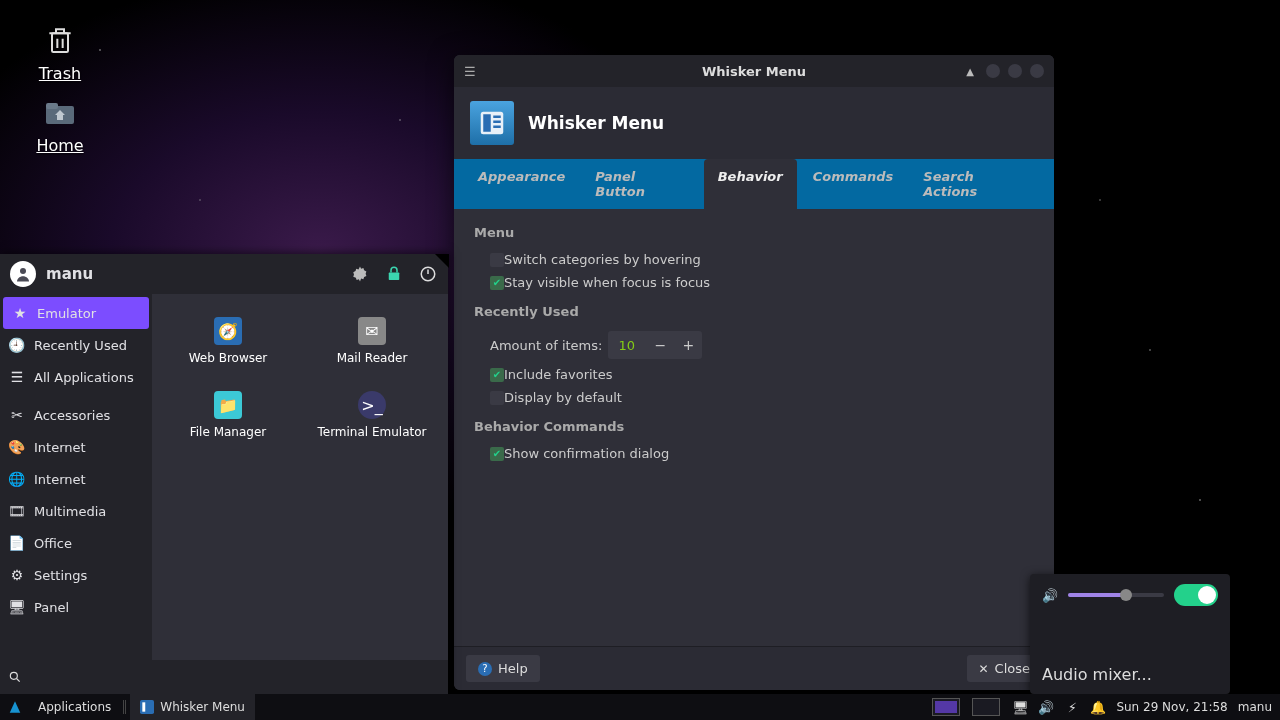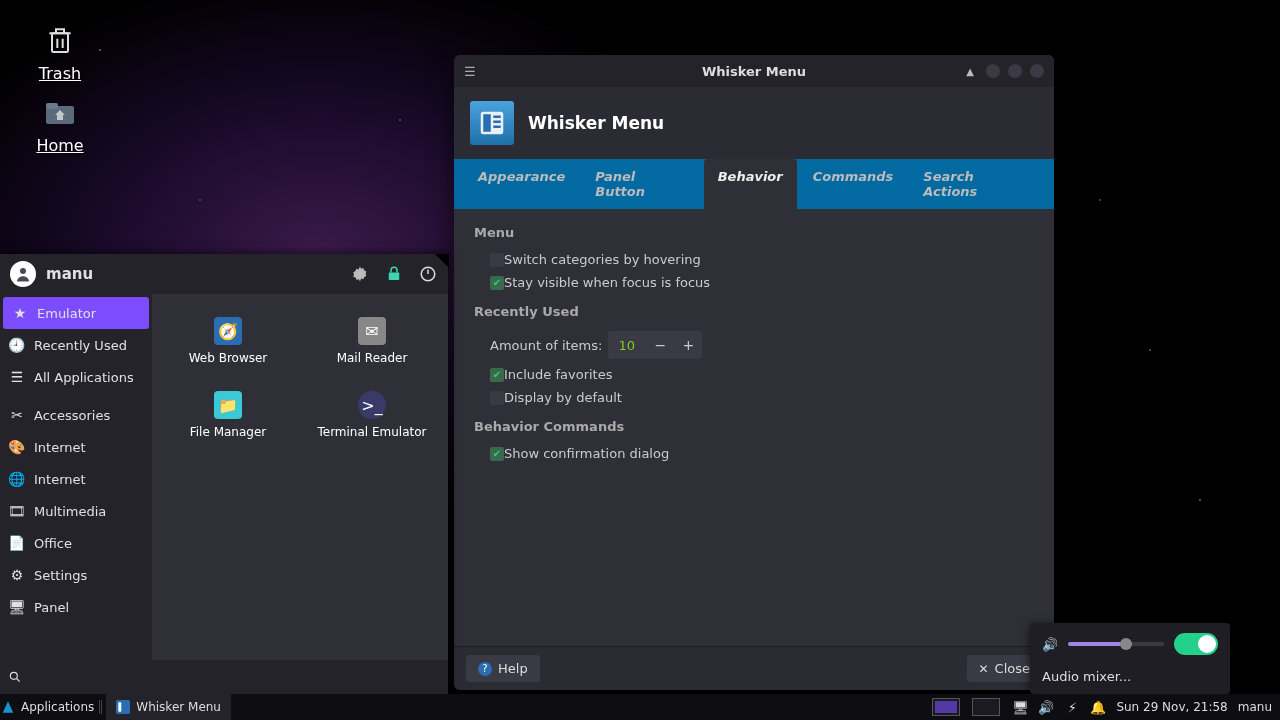--- a/index.html
+++ b/index.html
@@ -92,28 +92,28 @@
     position:absolute; right:50px; bottom:26px; width:200px; background:#1e1e24;
     border-radius:4px; padding:10px 12px; z-index:50; box-shadow:0 2px 10px rgba(0,0,0,0.7);
     display:flex; flex-direction:column; gap:10px;
   }
   .vol-row { display:flex; align-items:center; gap:10px; }
   .vol-slider { flex:1; height:4px; background:#3a3a44; position:relative; border-radius:2px; }
   .vol-fill { position:absolute; left:0; top:0; bottom:0; width:60%; background:#a084e8; border-radius:2px; }
   .vol-knob { position:absolute; left:60%; top:50%; width:12px; height:12px; background:#888; border-radius:50%; transform:translate(-50%,-50%); }
   .toggle { width:44px; height:22px; background:#23d18b; border-radius:11px; position:relative; }
   .toggle::after { content:""; position:absolute; right:2px; top:2px; width:18px; height:18px; background:#fff; border-radius:50%; }
-  .vol-mixer { color:#ddd; font-size:13px; cursor:pointer; padding-top:4px; }
+  .vol-mixer { color:#ddd; font-size:16px; cursor:pointer; padding-top:4px;margin-top:45px; }
 
   
   .panel {
     position:absolute; left:0; right:0; bottom:0; height:26px; background:#0e0e12;
     display:flex; align-items:center; font-size:12px; color:#ddd; z-index:60;
   }
-  .panel .pbtn { display:flex; align-items:center; gap:6px; padding:0 1px; height:100%; cursor:pointer; }
+  .panel .pbtn { display:flex; align-items:center; gap:16px; padding:0 8px; height:100%; cursor:pointer; }
   .panel .task { background:#232329; height:100%; display:flex; align-items:center; gap:6px; padding:0 10px; }
   .panel .tray { margin-left:auto; display:flex; align-items:center; gap:10px; padding:0 8px; }
   .tray .tico { width:16px; height:16px; display:flex; align-items:center; justify-content:center; font-size:13px; }
   .ws-box { width:28px; height:18px; border:1px solid #555; background:#1a1a22; margin-right:2px; position:relative; }
   .ws-box.active::after{ content:""; position:absolute; inset:2px; background:#7c4dff; opacity:.6; }
   .divider { width:3px; height:14px; border-left:1px solid #444; border-right:1px solid #444; margin:0 4px; }
 
   svg { display:block; }
 </style>
 </head>

